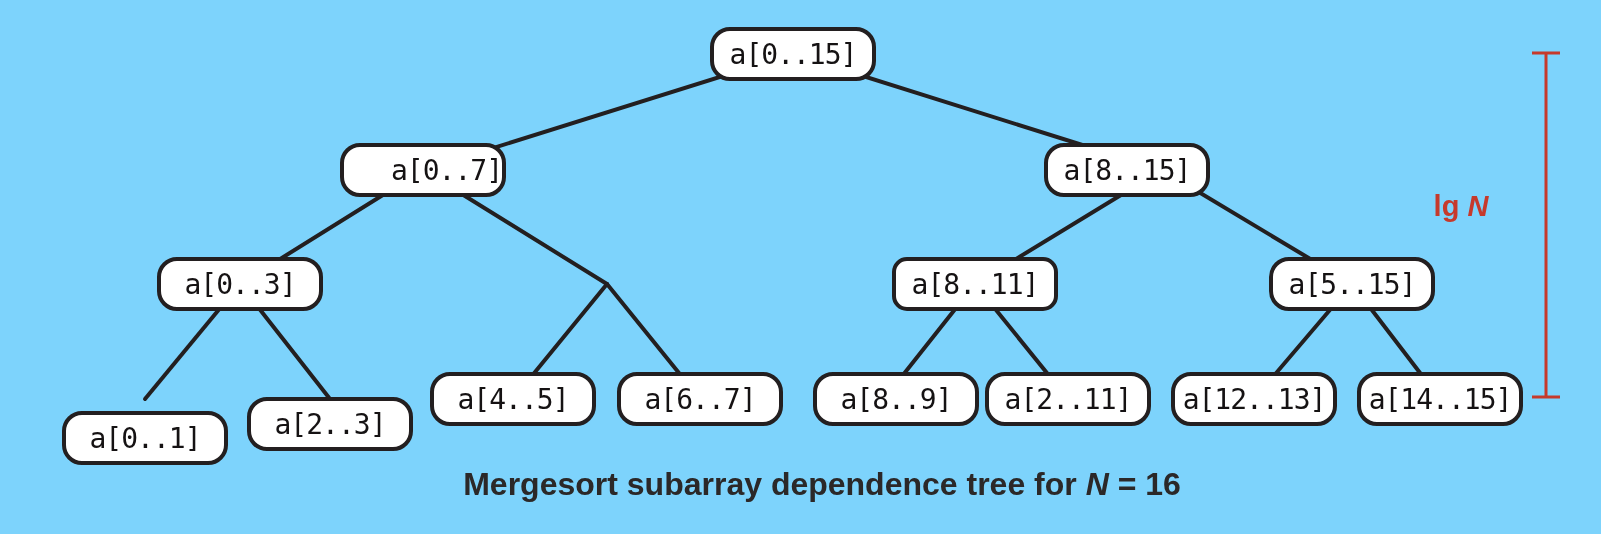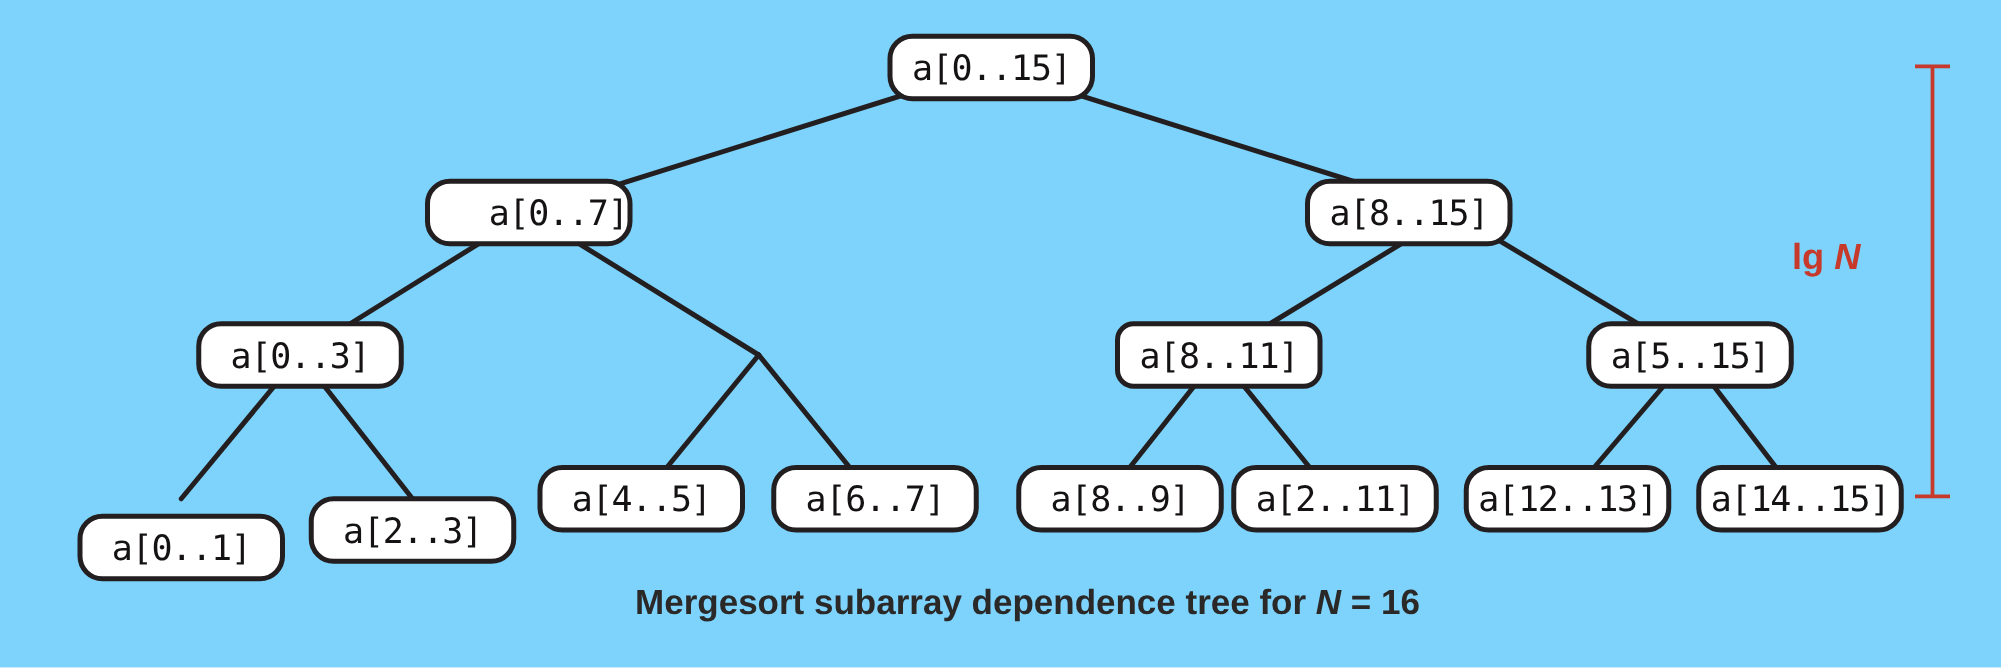--- a/index.html
+++ b/index.html
@@ -63,21 +63,21 @@
     color: #c6392b;
     white-space: pre;
   }
   .lg-label .var { font-style: italic; }
 
   .caption {
     position: absolute;
     left: 822px;
     top: 466px;
     transform: translateX(-50%);
-    font-size: 28px;
+    font-size: 32px;
     font-weight: bold;
     color: #2b2828;
     white-space: pre;
   }
   .caption .var { font-style: italic; }
 </style>
 </head>
 <body>
 
 <div class="figure">

